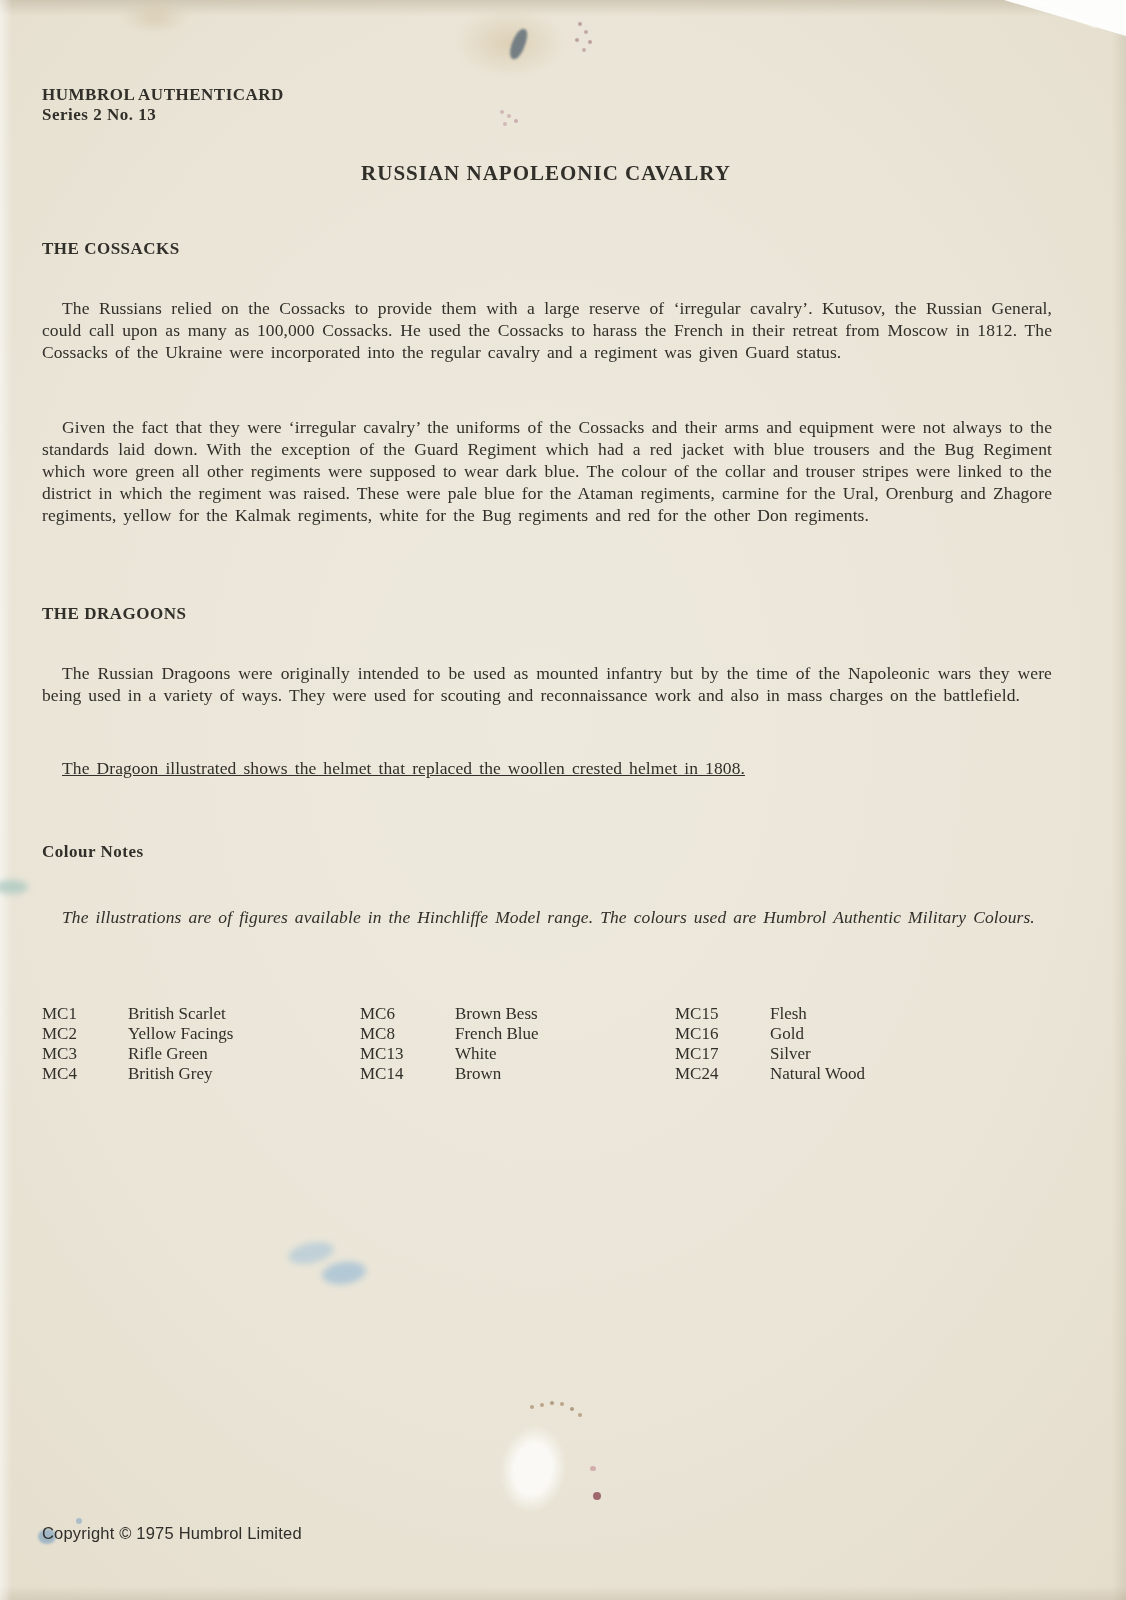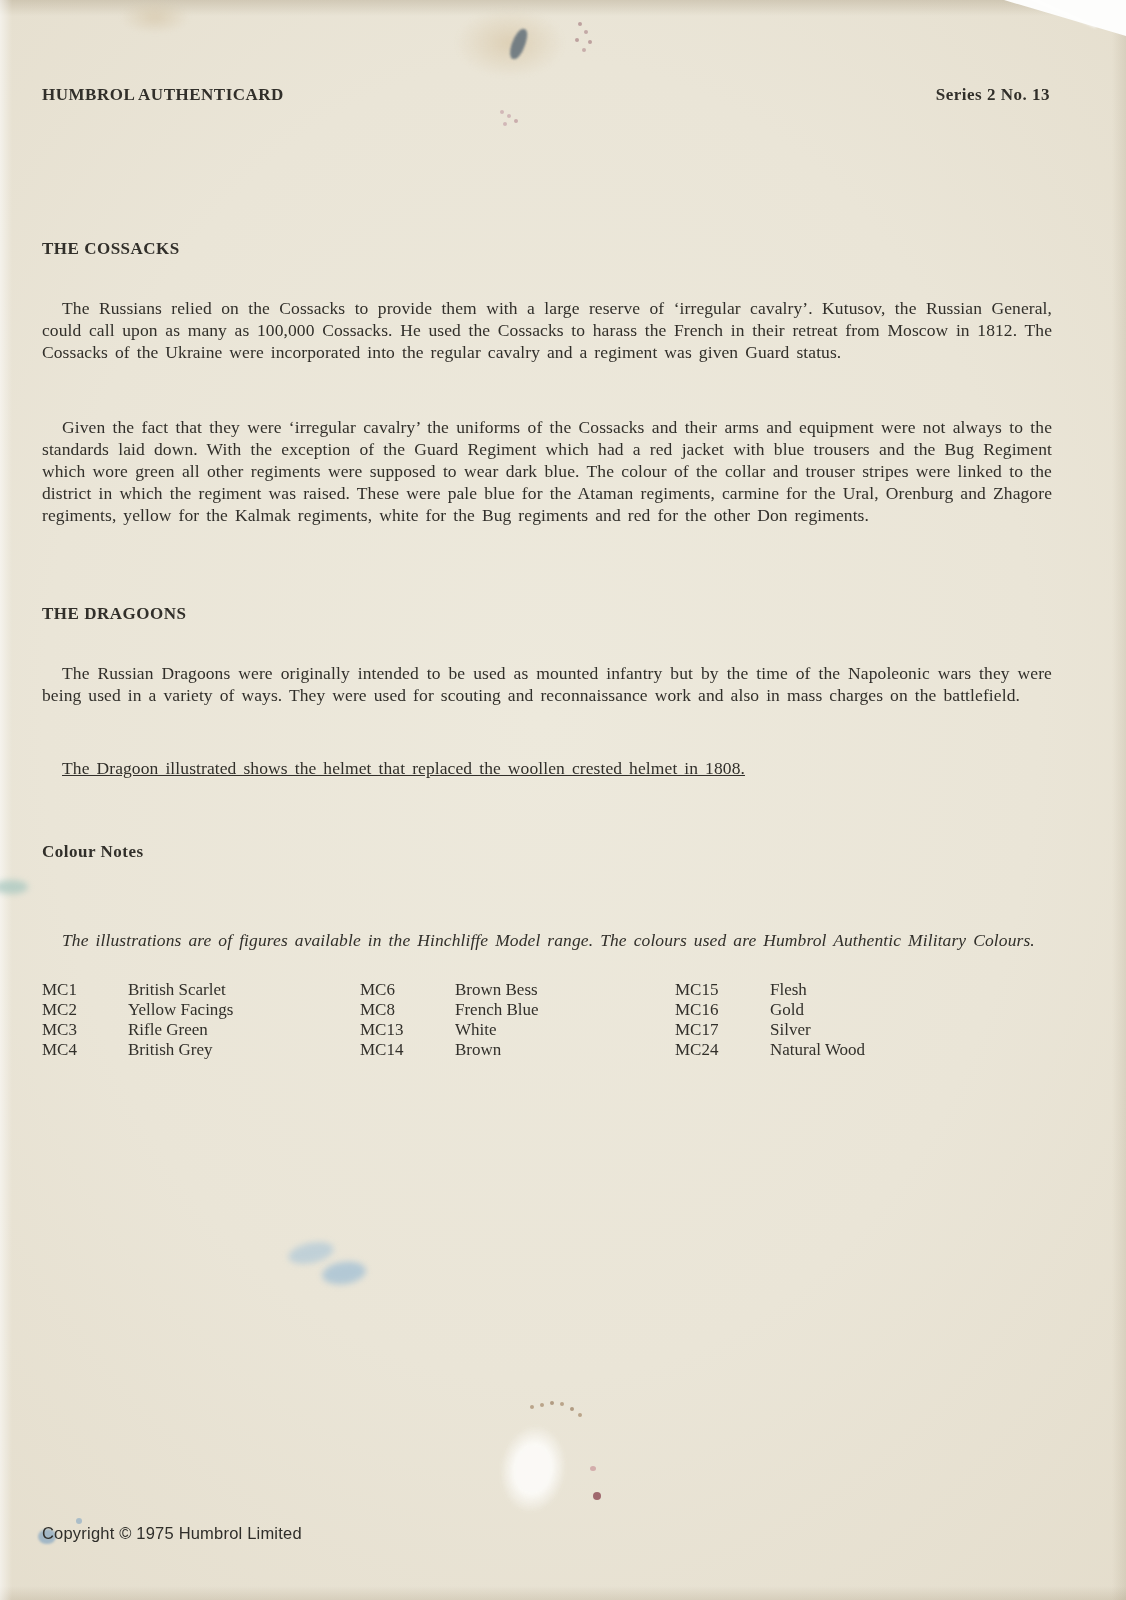--- a/index.html
+++ b/index.html
@@ -27,42 +27,42 @@
     background:#fdfdfc;
     clip-path:polygon(0 0,100% 0,100% 100%);
   }
   .corner-crease{
     position:absolute;right:26px;top:8px;width:90px;height:2px;
     background:rgba(255,255,255,.75);transform:rotate(24deg);filter:blur(1px);
   }
   .stain{position:absolute;pointer-events:none;}
 
   
-  .ink{color:#312f2a;}
+  .ink{color:#312f2a;flex-direction:column;}
   .headline-row{
     position:absolute;left:42px;right:76px;top:85px;
     display:flex;justify-content:space-between;
     font-size:17px;font-weight:bold;letter-spacing:.5px;
   }
   .doc-title{
     position:absolute;left:42px;right:76px;top:161px;margin:0;
     text-align:center;font-size:21px;font-weight:bold;letter-spacing:1px;
   }
   .sec-heading{
     position:absolute;left:42px;margin:0;
     font-size:17px;font-weight:bold;letter-spacing:.5px;
   }
   .para{
     position:absolute;left:42px;width:1010px;margin:0;
     font-size:17.5px;line-height:22px;text-align:justify;text-indent:20px;
     word-spacing:2.5px;letter-spacing:.1px;
   }
   .para.no-justify{text-align:left;text-decoration:underline;}
-  .note-italic{font-style:italic;margin-top:23px;}
-  .colour-table{position:absolute;left:42px;top:980px;width:1010px;height:86px;}
+  .note-italic{font-style:italic;}
+  .colour-table{position:absolute;left:42px;top:1004px;width:1010px;height:86px;}
   .col-group{position:absolute;top:0;display:grid;grid-auto-rows:20px;font-size:17px;}
   .col-group .code{display:inline-block;}
   .cg-row{display:flex;}
   .cg1 .code{width:86px;}
   .cg2 .code,.cg3 .code{width:95px;}
   .cg1{left:0;}
   .cg2{left:318px;}
   .cg3{left:633px;}
   .footer-row{
     position:absolute;left:42px;right:68px;top:1524px;
@@ -97,20 +97,21 @@
   <div class="stain" style="left:593px;top:1492px;width:8px;height:8px;background:#8d4a54;border-radius:50%;filter:blur(.5px);opacity:.8;"></div>
   <div class="stain" style="left:590px;top:1466px;width:6px;height:5px;background:#c48890;border-radius:50%;opacity:.6;"></div>
   <div class="stain" style="left:38px;top:1529px;width:18px;height:15px;background:#92aec4;border-radius:55% 45% 50% 50%;filter:blur(1px);opacity:.8;"></div>
   <div class="stain" style="left:76px;top:1518px;width:6px;height:6px;background:#92aec4;border-radius:50%;opacity:.7;"></div>
 
   <div class="headline-row ink">
     <span>HUMBROL AUTHENTICARD</span>
     <span>Series 2 No. 13</span>
   </div>
 
+  <h1 class="doc-title ink">RUSSIAN NAPOLEONIC CAVALRY</h1>
 
   <h2 class="sec-heading ink" style="top:239px;">THE COSSACKS</h2>
   <p class="para ink" style="top:297px;">The Russians relied on the Cossacks to provide them with a large reserve of ‘irregular cavalry’. Kutusov, the Russian General, could call upon as many as 100,000 Cossacks. He used the Cossacks to harass the French in their retreat from Moscow in 1812. The Cossacks of the Ukraine were incorporated into the regular cavalry and a regiment was given Guard status.</p>
   <p class="para ink" style="top:416px;">Given the fact that they were ‘irregular cavalry’ the uniforms of the Cossacks and their arms and equipment were not always to the standards laid down. With the exception of the Guard Regiment which had a red jacket with blue trousers and the Bug Regiment which wore green all other regiments were supposed to wear dark blue. The colour of the collar and trouser stripes were linked to the district in which the regiment was raised. These were pale blue for the Ataman regiments, carmine for the Ural, Orenburg and Zhagore regiments, yellow for the Kalmak regiments, white for the Bug regiments and red for the other Don regiments.</p>
 
   <h2 class="sec-heading ink" style="top:604px;">THE DRAGOONS</h2>
   <p class="para ink" style="top:662px;">The Russian Dragoons were originally intended to be used as mounted infantry but by the time of the Napoleonic wars they were being used in a variety of ways. They were used for scouting and reconnaissance work and also in mass charges on the battlefield.</p>
   <p class="para ink no-justify" style="top:757px;">The Dragoon illustrated shows the helmet that replaced the woollen crested helmet in 1808.</p>
 
   <h2 class="sec-heading ink" style="top:842px;">Colour Notes</h2>

